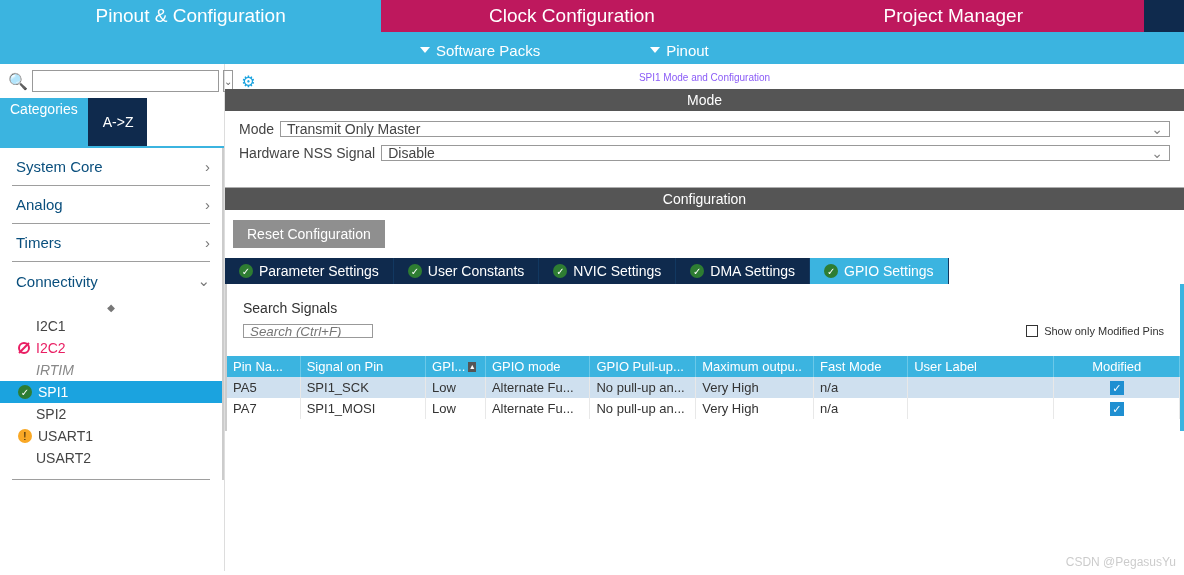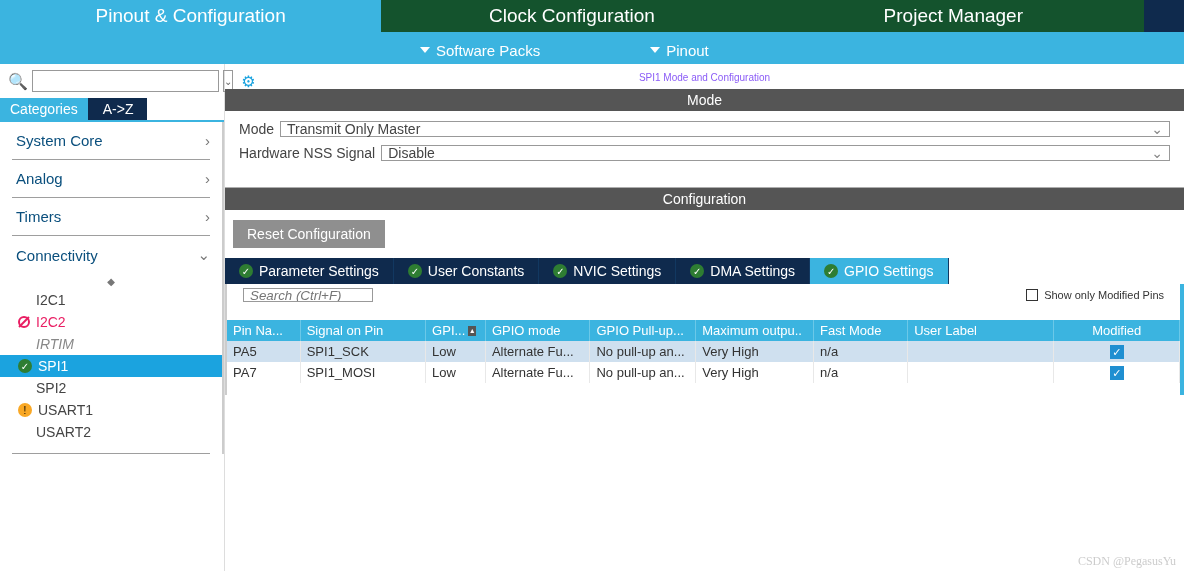--- a/index.html
+++ b/index.html
@@ -1,40 +1,40 @@
 <!DOCTYPE html>
 <html><head>
 <meta charset="utf-8">
 <style>
 * { box-sizing: border-box; margin: 0; padding: 0; }
 html, body { width: 1184px; height: 575px; font-family: Arial, Helvetica, sans-serif; font-size: 14px; overflow: hidden; background: #fff; }
 
 
 .main-tabs { display:flex; height:36px; background:#3bb4e0; border-bottom:4px solid #3bb4e0;}
-.main-tab { flex:1; display:flex; align-items:center; justify-content:center; color:#fff; font-size:19px; cursor:pointer; background:#14532d; }
+.main-tab { flex:1; display:flex; align-items:center; justify-content:center; color:#fff; font-size:19px; cursor:pointer; background:#be185d; }
 .main-tab.active { background:#3bb4e0; }
 .main-tab-spacer { width:40px; background:#0f2a4d;}
 
 .ribbon { height:28px; background:#3bb4e0; display:flex; align-items:center; color:#fff; font-size:15px;}
 .ribbon .spacer { width:420px;}
 .ribbon-item { display:flex; align-items:center; gap:6px; margin-right:110px; cursor:pointer;}
 .chev-down { display:inline-block; width:0; height:0; border-left:5px solid transparent; border-right:5px solid transparent; border-top:6px solid #fff;}
 
 .content { display:flex; height:calc(575px - 36px - 4px - 28px);}
 
 
 .sidebar { width:225px; border-right:1px solid #ddd; background:#fff; display:flex; flex-direction:column;}
 .sb-top { display:flex; align-items:center; gap:4px; padding:6px 8px;}
 .search-icon { font-size:16px; color:#1ba3df; cursor:pointer;}
 .sb-search { flex:1; height:22px; border:1px solid #999; padding:0 4px;}
 .sb-dd { width:22px; height:22px; border:1px solid #999; display:flex; align-items:center; justify-content:center; cursor:pointer;}
 .gear { color:#1ba3df; font-size:16px; cursor:pointer; margin-left:4px;}
 .cat-row { display:flex;}
 .cat-row .cat { background:#3bb4e0; color:#fff; padding:3px 10px; border-right:1px solid #0f2a4d;}
-.cat-row .az { background:#0f2a4d; color:#fff; padding:3px 14px;}
+.cat-row .az { background:#0f2a4d; color:#fff; padding:16px 14px;}
 .cat-underline { height:2px; background:#3bb4e0;}
 .groups { overflow:auto; border-right:2px solid #ccc;}
 .group-head { display:flex; justify-content:space-between; align-items:center; padding:10px 12px 10px 16px; color:#0a4f7d; cursor:pointer; font-size:15px;gap:28px;}
 .group-sep { height:1px; background:#9e9e9e; margin:0 12px;}
 .chev { color:#777; font-size:15px;}
 .sub-expand { text-align:center; font-size:10px; color:#777; padding:2px 0;}
 .leaf { display:flex; align-items:center; gap:6px; padding:3px 8px 3px 36px; font-size:14px; color:#444; cursor:pointer;}
 .leaf.italic { font-style:italic; color:#888;}
 .leaf.selected { background:#1ba3df; color:#fff;}
 .leaf .dot { display:inline-flex; width:14px; height:14px; border-radius:50%; align-items:center; justify-content:center; font-size:10px; color:#fff; margin-left:-18px;}
@@ -73,21 +73,21 @@
 .gpio th { background:#3bb4e0; color:#fff; font-weight:normal; text-align:left; padding:3px 6px; border-right:1px solid #6bc8e8; overflow:hidden; white-space:nowrap;}
 .gpio td { padding:3px 6px; border-right:1px solid #e8e8e8; color:#333; white-space:nowrap; overflow:hidden;}
 .gpio tr.r0 td { background:#cfe0ef;}
 .gpio tr.r1 td { background:#fff;}
 .gpio td.center { text-align:center;}
 .chk { display:inline-block; width:14px; height:14px; background:#1f8fd1; color:#fff; font-size:11px; text-align:center; line-height:14px;}
 
 .th-sort { display:flex; align-items:center; gap:3px;}
 .sort-glyph { display:inline-block; background:#555; color:#fff; font-size:8px; padding:0 2px; line-height:10px;}
 
-.watermark { position:absolute; right:8px; bottom:6px; font-size:12px; color:#aaa; opacity:.6; pointer-events:none;font-family:Liberation Serif, serif;}
+.watermark { position:absolute; right:8px; bottom:6px; font-size:12px; color:#aaa; opacity:.6; pointer-events:none;}
 
 </style>
 </head>
 <body>
 
 <div class="main-tabs">
   <div class="main-tab active">
       <span>Pinout &amp; Configuration</span>
     </div>
   <div class="main-tab">
@@ -221,20 +221,21 @@
             <span class="tick">✓</span>
             <span>DMA Settings</span>
           </div>
         <div class="cfg-tab active">
             <span class="tick">✓</span>
             <span>GPIO Settings</span>
           </div>
       </div>
 
       <div class="cfg-body">
+        <div class="signals-head">Search Signals</div>
         <div class="signals-row">
           <input placeholder="Search (Ctrl+F)" style="">
           <label class="show-mod">
               <span class="box"></span>
               <span>Show only Modified Pins</span>
             </label>
         </div>
 
         <table class="gpio">
           <colgroup>

